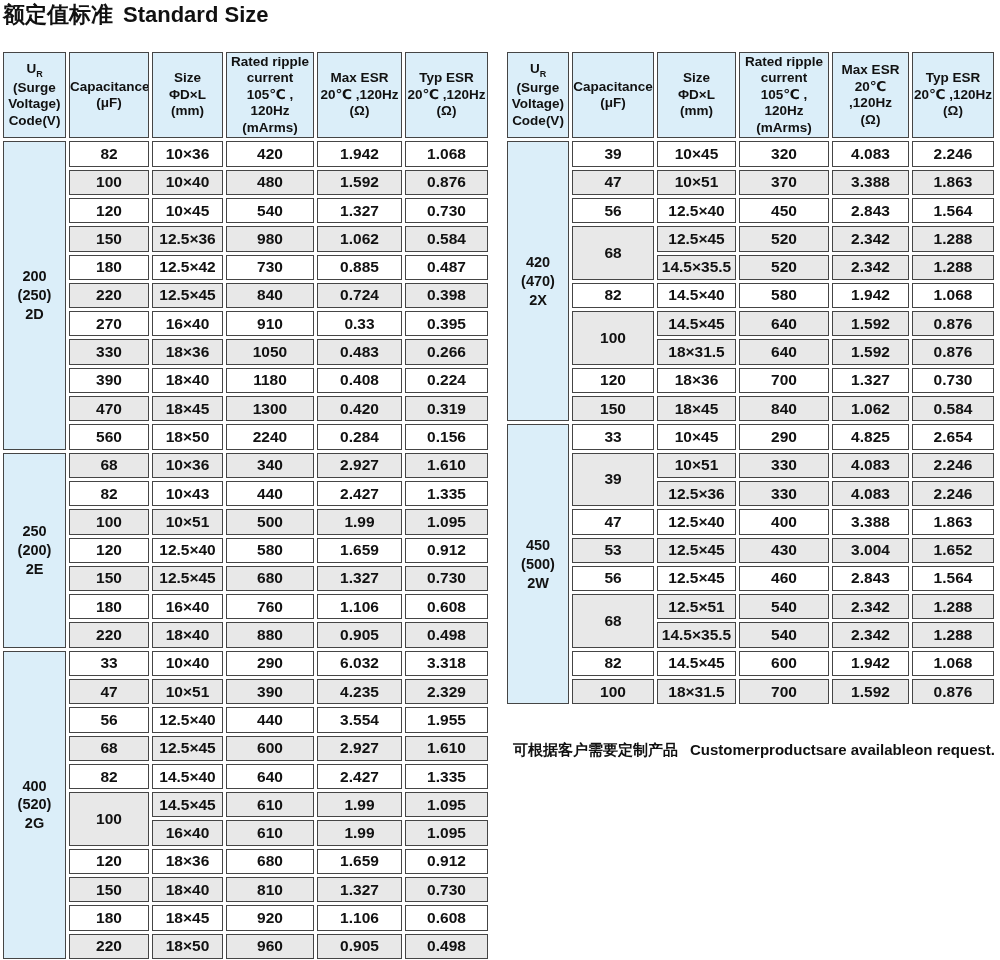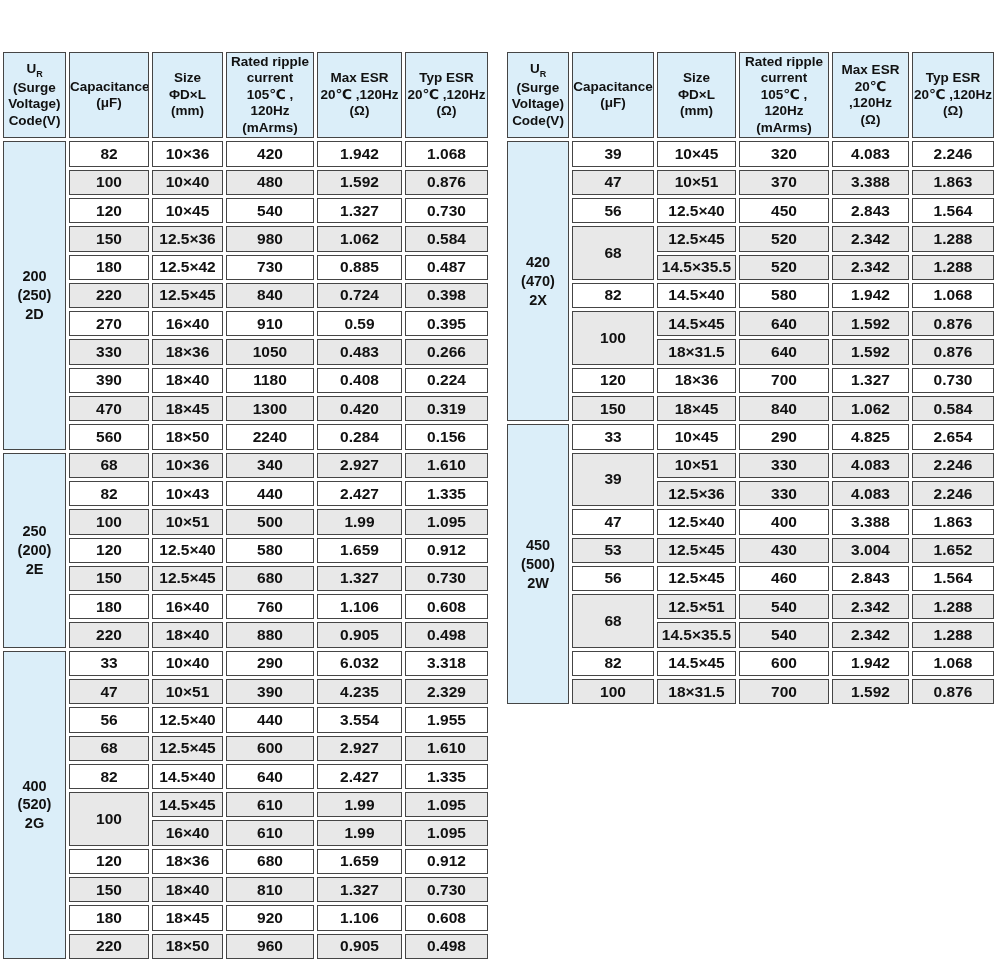--- a/index.html
+++ b/index.html
@@ -58,20 +58,23 @@
     position: absolute; left: 504px; top: 741px; width: 491px;
     text-align: right; font-size: 15px; font-weight: 700; white-space: nowrap;
   }
   .note .en { font-weight: 600; margin-left: 12px; }
 </style>
 </head>
 <body>
 
 <div class="page">
 
+  <div class="title">
+    <span>额定值标准</span><span class="en">Standard Size</span>
+  </div>
 
   <table class="spec" id="table-left">
     <colgroup>
       <col style="width:63px">
         <col style="width:80px">
         <col style="width:71px">
       <col style="width:88px">
         <col style="width:85px">
         <col style="width:83px">
     </colgroup>
@@ -155,21 +158,21 @@
           <td rowspan="1" class="dcell shade">220</td>
           <td class="dcell shade">12.5×45</td>
           <td class="dcell shade">840</td>
           <td class="dcell shade">0.724</td>
           <td class="dcell shade">0.398</td>
         </tr>
         <tr>
           <td rowspan="1" class="dcell">270</td>
           <td class="dcell">16×40</td>
           <td class="dcell">910</td>
-          <td class="dcell">0.59</td>
+          <td class="dcell">0.33</td>
           <td class="dcell">0.395</td>
         </tr>
         <tr>
           <td rowspan="1" class="dcell shade">330</td>
           <td class="dcell shade">18×36</td>
           <td class="dcell shade">1050</td>
           <td class="dcell shade">0.483</td>
           <td class="dcell shade">0.266</td>
         </tr>
         <tr>
@@ -518,14 +521,17 @@
         <tr>
           <td rowspan="1" class="dcell shade">100</td>
           <td class="dcell shade">18×31.5</td>
           <td class="dcell shade">700</td>
           <td class="dcell shade">1.592</td>
           <td class="dcell shade">0.876</td>
         </tr>
       </tbody>
     </table>
 
+  <div class="note">
+    <span>可根据客户需要定制产品</span><span class="en">Customerproductsare availableon request.</span>
+  </div>
 
 </div>
 
 </body></html>

